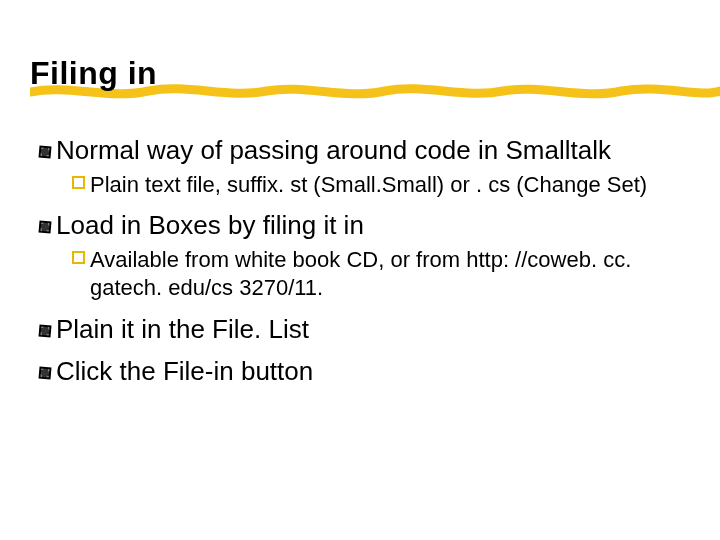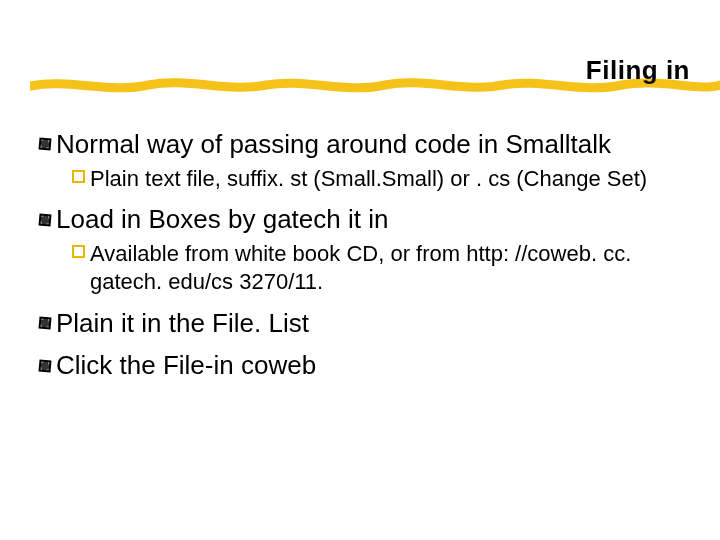--- a/index.html
+++ b/index.html
@@ -12,43 +12,42 @@
     overflow: hidden;
   }
   .slide {
     padding: 55px 30px 30px 30px;
   }
   .title-wrap {
     position: relative;
     margin-bottom: 42px;
   }
   .title {
-    font-size: 26px;
+    font-size: 32px;
     font-weight: 900;
     letter-spacing: 0.5px;
     font-family: Arial, Helvetica, sans-serif;
     position: relative;
     z-index: 2;
-    text-align: right;
   }
   .underline {
     position: absolute;
     left: 0;
     right: -30px;
     bottom: -10px;
     height: 22px;
     z-index: 1;
   }
   .underline svg { width: 100%; height: 100%; display: block; }
   .content {
     padding-left: 8px;
   }
   .lvl1 {
     display: flex;
-    align-items: center;
+    align-items: flex-end;
     font-size: 26px;
     line-height: 1.25;
     margin-top: 10px;
   }
   .lvl1 .bullet {
     width: 18px;
     flex: 0 0 18px;
     color: #000;
     font-size: 22px;
     line-height: 1.35;
@@ -108,21 +107,21 @@
     </div>
 
     <div class="lvl1">
       <span class="bullet">
         <svg width="14" height="14" viewBox="0 0 14 14">
             <rect x="1" y="1" width="12" height="12" fill="#000" transform="rotate(5 7 7)"></rect>
             <rect x="3" y="3" width="8" height="8" fill="#fff" transform="rotate(5 7 7)"></rect>
             <rect x="3" y="3" width="8" height="8" fill="#000" transform="rotate(-10 7 7)" opacity="0.8"></rect>
           </svg>
       </span>
-      <span class="txt">Load in Boxes by gatech it in</span>
+      <span class="txt">Load in Boxes by filing it in</span>
     </div>
 
     <div class="lvl2">
       <span class="bullet">
         <svg width="13" height="13" viewBox="0 0 13 13">
             <rect x="1" y="1" width="11" height="11" fill="none" stroke="#e8b800" stroke-width="2"></rect>
           </svg>
       </span>
       <span class="txt">Available from white book CD, or from http: //coweb. cc. gatech. edu/cs 3270/11.</span>
     </div>
@@ -139,17 +138,17 @@
     </div>
 
     <div class="lvl1">
       <span class="bullet">
         <svg width="14" height="14" viewBox="0 0 14 14">
             <rect x="1" y="1" width="12" height="12" fill="#000" transform="rotate(5 7 7)"></rect>
             <rect x="3" y="3" width="8" height="8" fill="#fff" transform="rotate(5 7 7)"></rect>
             <rect x="3" y="3" width="8" height="8" fill="#000" transform="rotate(-10 7 7)" opacity="0.8"></rect>
           </svg>
       </span>
-      <span class="txt">Click the File-in coweb</span>
+      <span class="txt">Click the File-in button</span>
     </div>
 
   </div>
 </div>
 
 </body></html>

